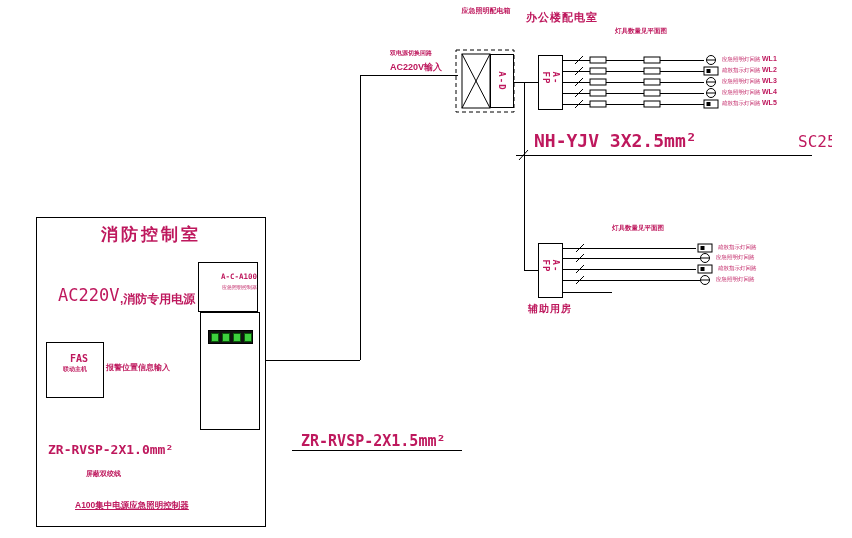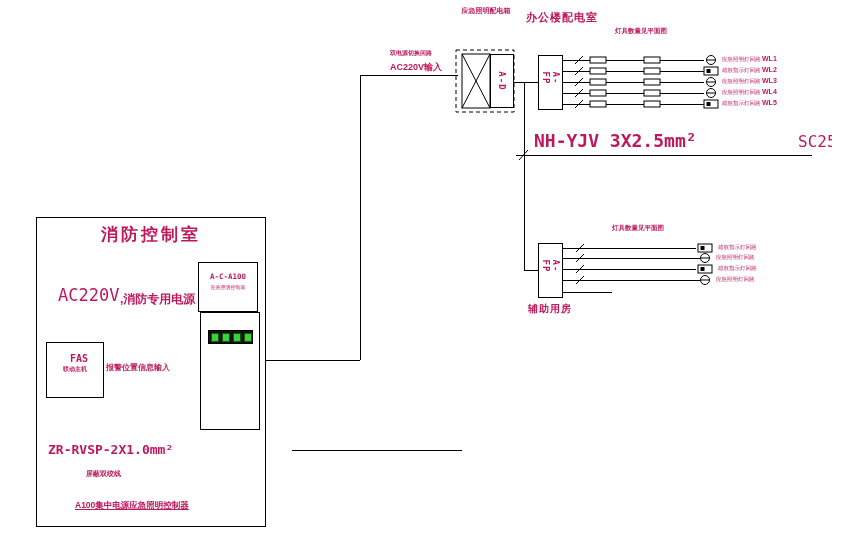--- a/index.html
+++ b/index.html
@@ -162,21 +162,21 @@
   <div class="abs" style="left:716px;top:254px;font-size:5.5px;">应急照明灯回路</div>
   <div class="abs" style="left:718px;top:265px;font-size:5.5px;">疏散指示灯回路</div>
   <div class="abs" style="left:716px;top:276px;font-size:5.5px;">应急照明灯回路</div>
 
   <div class="box" style="left:36px;top:217px;width:230px;height:310px;"></div>
   <div class="abs b serif" style="left:36px;top:223px;width:230px;text-align:center;font-size:17px;letter-spacing:3px;">消防控制室</div>
 
   <div class="abs mono" style="left:50px;top:285px;font-size:17px;">AC220V</div>
   <div class="abs b" style="left:120px;top:291px;font-size:12px;">,消防专用电源</div>
 
-  <div class="box" style="left:198px;top:262px;width:60px;height:50px;text-align:center;">
+  <div class="box" style="left:198px;top:262px;width:60px;height:50px;text-align:right;">
     <div class="b" style="font-size:7.5px;margin-top:9px;font-family:'DejaVu Sans Mono',monospace;">A-C-A100</div>
     <div style="font-size:5px;margin-top:3px;">应急照明控制器</div>
   </div>
 
   <div class="box" style="left:200px;top:312px;width:60px;height:118px;"></div>
   <div class="abs" style="left:208px;top:330px;width:45px;height:14px;background:#111;border:1px solid #000;box-sizing:border-box;">
     <div class="ind" style="left:2px;"></div>
     <div class="ind" style="left:13px;"></div>
     <div class="ind" style="left:24px;"></div>
     <div class="ind" style="left:35px;"></div>
@@ -186,14 +186,15 @@
     <div class="b mono" style="font-size:10px;margin-top:10px;">FAS</div>
     <div class="b" style="font-size:6px;margin-top:1px;">联动主机</div>
   </div>
 
   <div class="abs b" style="left:106px;top:362px;font-size:8px;">报警位置信息输入</div>
 
   <div class="abs b mono" style="left:40px;top:442px;font-size:13px;">ZR-RVSP-2X1.0mm²</div>
   <div class="abs b" style="left:86px;top:469px;font-size:7px;">屏蔽双绞线</div>
   <div class="abs b" style="left:75px;top:500px;font-size:8.5px;text-decoration:underline;">A100集中电源应急照明控制器</div>
 
+  <div class="abs b mono" style="left:293px;top:432px;font-size:15px;">ZR-RVSP-2X1.5mm²</div>
 
 </div>
 
 </body></html>

